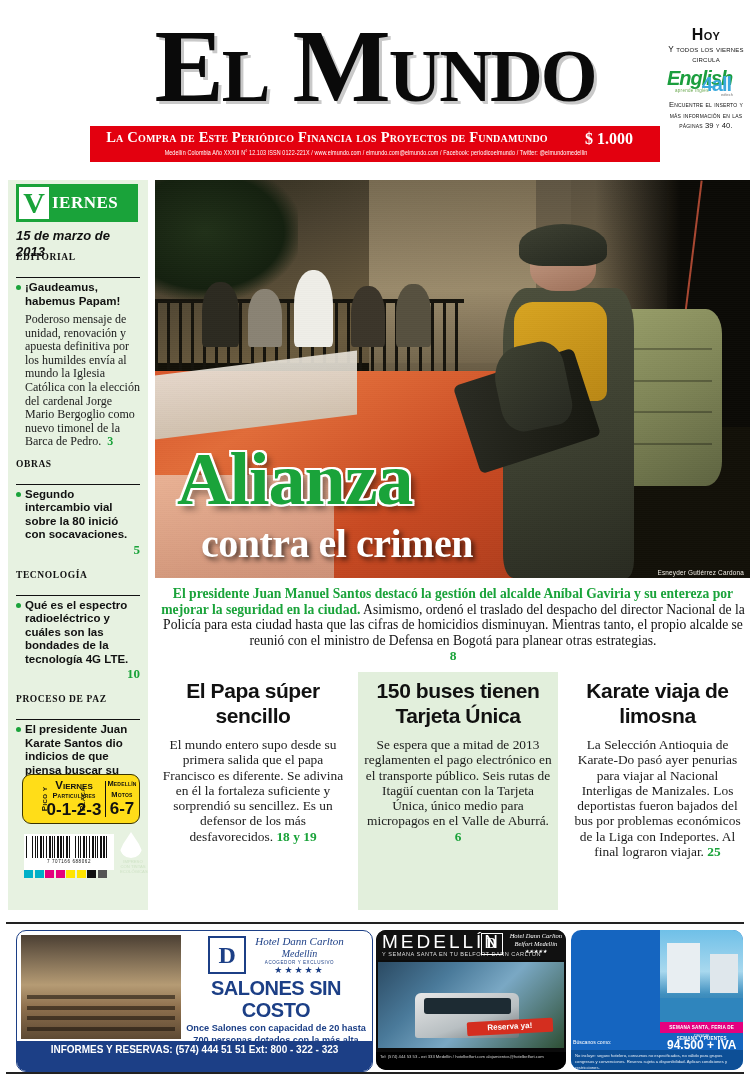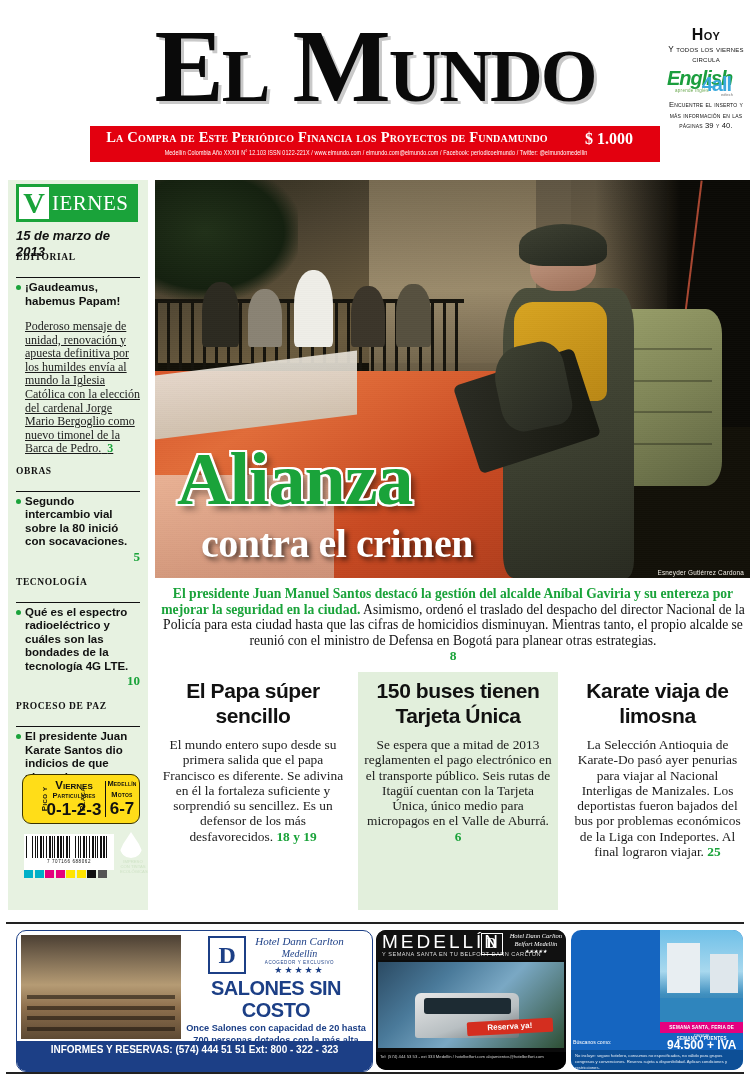--- a/index.html
+++ b/index.html
@@ -39,33 +39,33 @@
   .encuentre{margin-top:2px;font-family:"Liberation Sans",sans-serif;font-size:7.6px;
     color:#111;line-height:10.5px;font-variant:small-caps;letter-spacing:.15px;}
 
   
   .sidebar{position:absolute;left:8px;top:180px;width:140px;height:730px;background:#e7f2e1;}
   .viernes-logo{position:absolute;left:8px;top:4px;width:122px;height:38px;background:#1aa33a;}
   .viernes-v{position:absolute;left:3px;top:3px;width:30px;height:32px;background:#fff;
     color:#1aa33a;font-family:"Liberation Serif",serif;font-weight:bold;font-size:30px;
     line-height:32px;text-align:center;}
   .viernes-rest{position:absolute;left:36px;top:3px;color:#fff;font-family:"Liberation Serif",serif;
-    font-weight:normal;font-size:21px;line-height:32px;letter-spacing:.5px;}
+    font-weight:bold;font-size:17px;line-height:32px;letter-spacing:.5px;}
   .sb-date{position:absolute;left:8px;top:48px;width:126px;font-family:"Liberation Sans",sans-serif;
     font-style:italic;font-weight:bold;font-size:13px;color:#111;line-height:16px;}
   .sb-sec{margin:0 8px;}
   .sb-kicker{font-family:"Liberation Serif",serif;font-weight:bold;font-size:9.5px;color:#111;
     font-variant:small-caps;letter-spacing:.6px;border-bottom:1.2px solid #111;
     padding-bottom:15px;margin-bottom:3px;}
   .sb-item{position:relative;padding-left:9px;}
   .sb-bullet{position:absolute;left:0;top:4px;width:5px;height:5px;border-radius:50%;background:#1aa33a;}
   .sb-head{font-family:"Liberation Sans",sans-serif;font-weight:bold;font-size:11.5px;
     color:#111;line-height:13.5px;}
   .sb-body{font-family:"Liberation Serif",serif;font-size:12px;color:#1b1b1b;line-height:13.6px;
-    margin-top:12px;text-decoration:underline;}
+    margin-top:5px;}
   .pg{color:#1aa33a;font-weight:bold;}
   .pg-right{display:block;text-align:right;color:#1aa33a;font-weight:bold;
     font-family:"Liberation Serif",serif;font-size:13px;}
 
   
   .pyp{position:absolute;left:14px;top:594px;width:116px;height:48px;background:#ffdd18;
     border-radius:9px;border:1.5px solid #3b3400;}
   .pyp-label{position:absolute;left:3px;top:5px;width:38px;height:38px;
     font-family:"Liberation Sans",sans-serif;font-weight:bold;font-size:8px;color:#111;
     transform:rotate(-90deg);transform-origin:center;text-align:center;line-height:38px;

